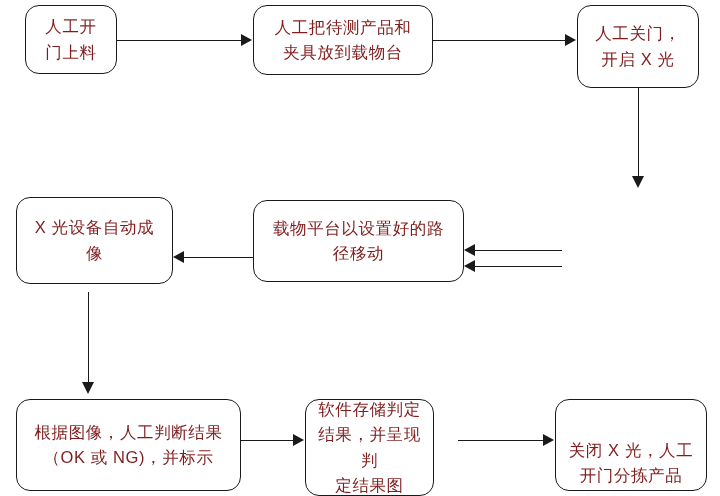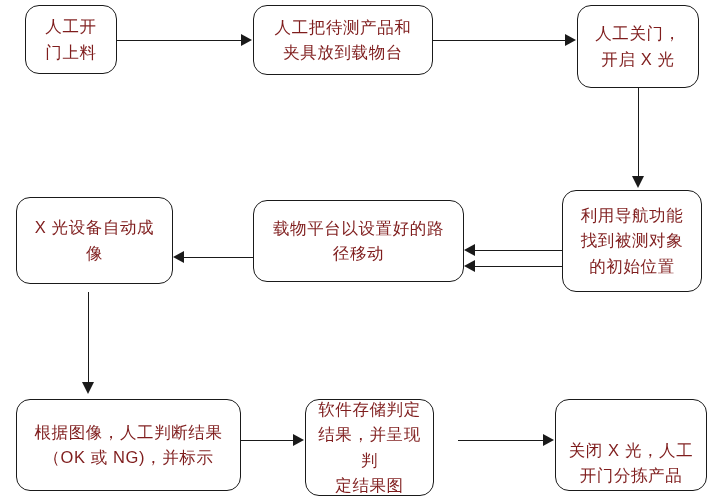--- a/index.html
+++ b/index.html
@@ -99,25 +99,20 @@
   <div class="node" id="n-place-product">
     <span class="txt">人工把待测产品和
 夹具放到载物台</span>
   </div>
 
   <div class="node" id="n-close-xray">
     <span class="txt">人工关门，
 开启 X 光</span>
   </div>
 
-  <div class="node" id="n-navigate">
-    <span class="txt">利用导航功能
-找到被测对象
-的初始位置</span>
-  </div>
 
   <div class="node" id="n-stage-move">
     <span class="txt">载物平台以设置好的路
 径移动</span>
   </div>
 
   <div class="node" id="n-xray-image">
     <span class="txt">X 光设备自动成
 像</span>
   </div>

